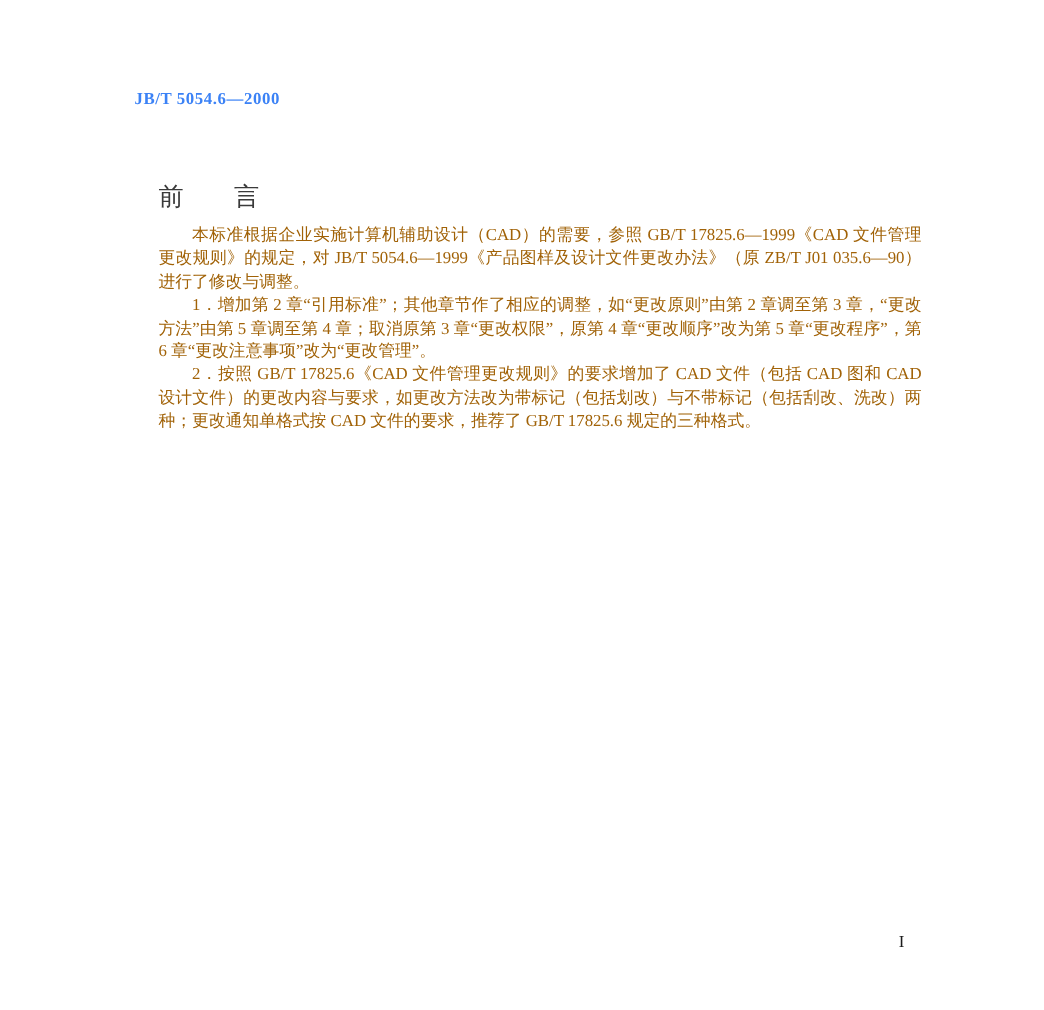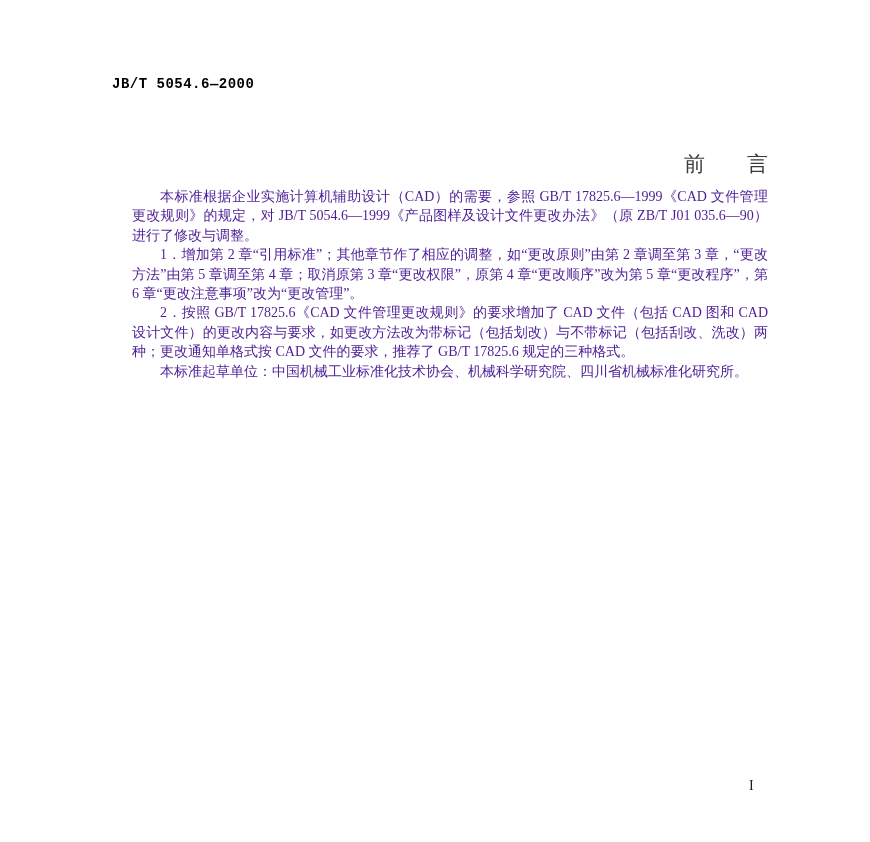--- a/index.html
+++ b/index.html
@@ -15,45 +15,44 @@
     overflow: hidden;
     font-family: "Liberation Serif", "DejaVu Serif", serif;
     color: #262626;
   }
   .doc-header {
     position: absolute;
     left: 112px;
     top: 76px;
     font-size: 14px;
     font-weight: bold;
-    color: #000000;
+    color: #3b82f6;
     letter-spacing: 0.5px;
     white-space: nowrap;
-    font-family: Liberation Mono, monospace;
   }
   .doc-title {
     position: absolute;
     left: 132px;
     top: 150px;
     width: 636px;
-    text-align: right;
+    text-align: left;
     font-size: 21px;
     font-weight: normal;
     color: #3a3a3a;
     white-space: pre;
   }
   .doc-body {
     position: absolute;
     left: 132px;
     top: 187px;
     width: 636px;
     font-size: 14px;
     line-height: 19.4px;
     text-align: justify;
-    color: #4c1d95;
+    color: #a16207;
   }
   .doc-body p {
     margin: 0;
     padding: 0;
     text-indent: 2em;
   }
   .page-number {
     position: absolute;
     left: 749px;
     top: 778px;
@@ -67,18 +66,17 @@
 <div class="page">
 
   <div class="doc-header">JB/T 5054.6—2000</div>
 
   <div class="doc-title">前　　言</div>
 
   <div class="doc-body">
     <p>本标准根据企业实施计算机辅助设计（CAD）的需要，参照 GB/T 17825.6—1999《CAD 文件管理更改规则》的规定，对 JB/T 5054.6—1999《产品图样及设计文件更改办法》（原 ZB/T J01 035.6—90）进行了修改与调整。</p>
     <p>1．增加第 2 章“引用标准”；其他章节作了相应的调整，如“更改原则”由第 2 章调至第 3 章，“更改方法”由第 5 章调至第 4 章；取消原第 3 章“更改权限”，原第 4 章“更改顺序”改为第 5 章“更改程序”，第 6 章“更改注意事项”改为“更改管理”。</p>
     <p>2．按照 GB/T 17825.6《CAD 文件管理更改规则》的要求增加了 CAD 文件（包括 CAD 图和 CAD 设计文件）的更改内容与要求，如更改方法改为带标记（包括划改）与不带标记（包括刮改、洗改）两种；更改通知单格式按 CAD 文件的要求，推荐了 GB/T 17825.6 规定的三种格式。</p>
-    <p>本标准起草单位：中国机械工业标准化技术协会、机械科学研究院、四川省机械标准化研究所。</p>
   </div>
 
   <div class="page-number">I</div>
 
 </div>
 
 </body></html>

